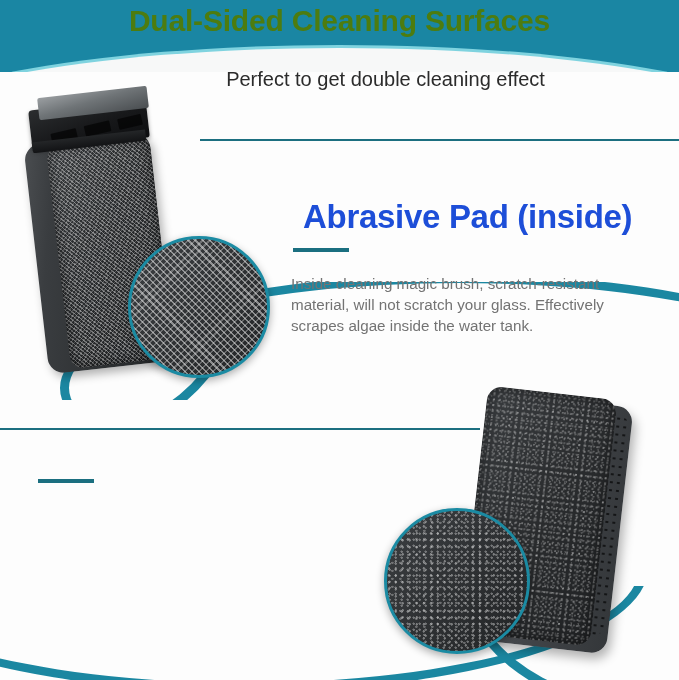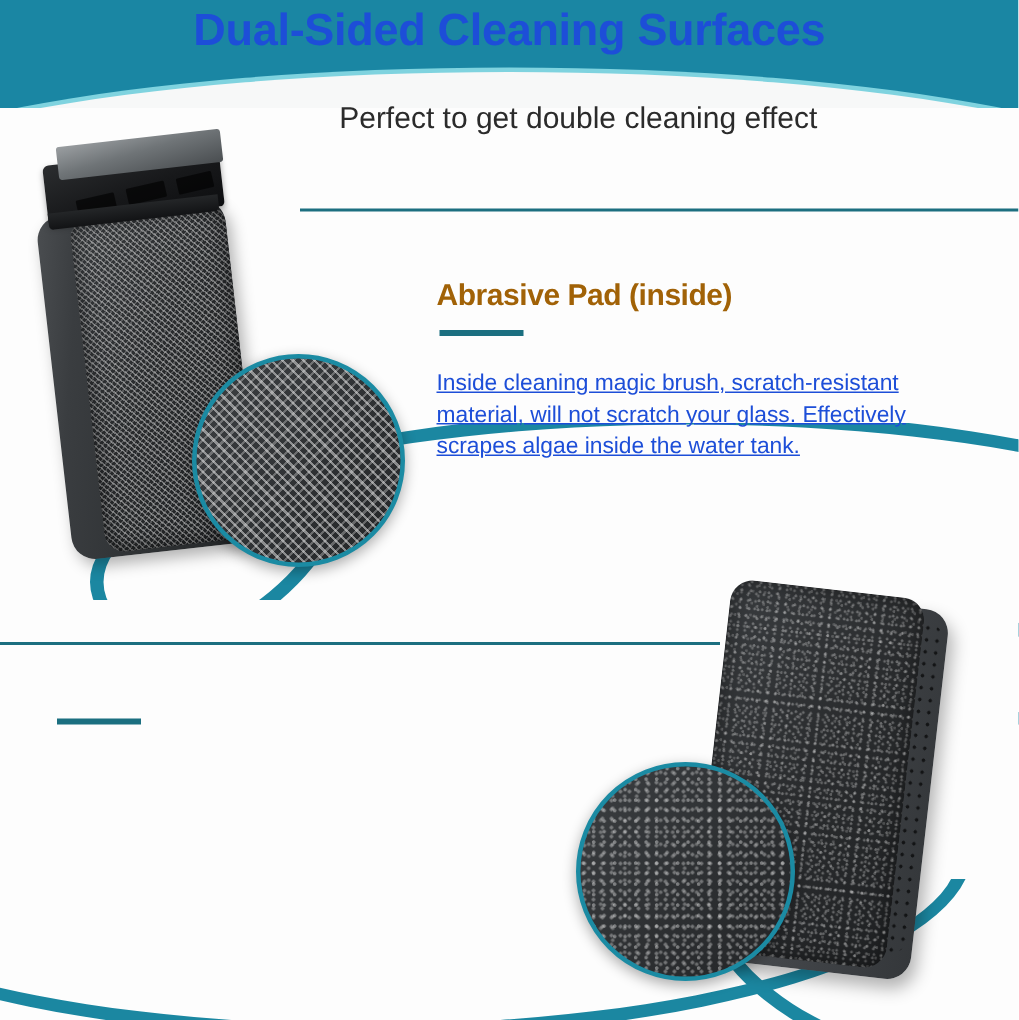--- a/index.html
+++ b/index.html
@@ -37,21 +37,21 @@
     left:-120px;top:45px;
     width:919px;height:90px;
     background:#7fd3df;
     border-radius:50% 50% 0 0 / 100% 100% 0 0;
   }
   .header-title{
     position:absolute;
     left:0;top:4px;
     width:679px;
     text-align:center;
-    color:#1d4ed8;
+    color:#4d7c0f;
     font-size:30px;
     font-weight:bold;
     letter-spacing:-0.2px;
     z-index:9;
     white-space:nowrap;
   }
 
   .subtitle{
     position:absolute;
     left:0;top:68px;
@@ -134,39 +134,38 @@
     background:#fdfdfd;
     z-index:3;
   }
 
   
   .text-block{position:absolute;z-index:12;}
   .tb-top{left:291px;top:186px;width:370px;}
   .tb-bot{left:36px;top:468px;width:375px;}
 
   .pad-heading{
-    color:#a16207;
-    font-size:20px;
+    color:#1d4ed8;
+    font-size:33px;
     font-weight:bold;
     letter-spacing:-0.3px;
     white-space:nowrap;
-    margin:0;
+    margin:12px;
   }
   .heading-underline{
     width:56px;height:4px;
     background:#1b6f80;
     margin:11px 0 0 2px;
   }
   .pad-body{
     margin:22px 0 0 0;
-    color:#1d4ed8;
+    color:#737373;
     font-size:15.2px;
     line-height:1.38;
     font-weight:400;
-    text-decoration:underline;
   }
 
   
   .art-top{
     position:absolute;
     left:22px;top:92px;
     width:230px;height:290px;
     z-index:10;
   }
   .clip-blade{

